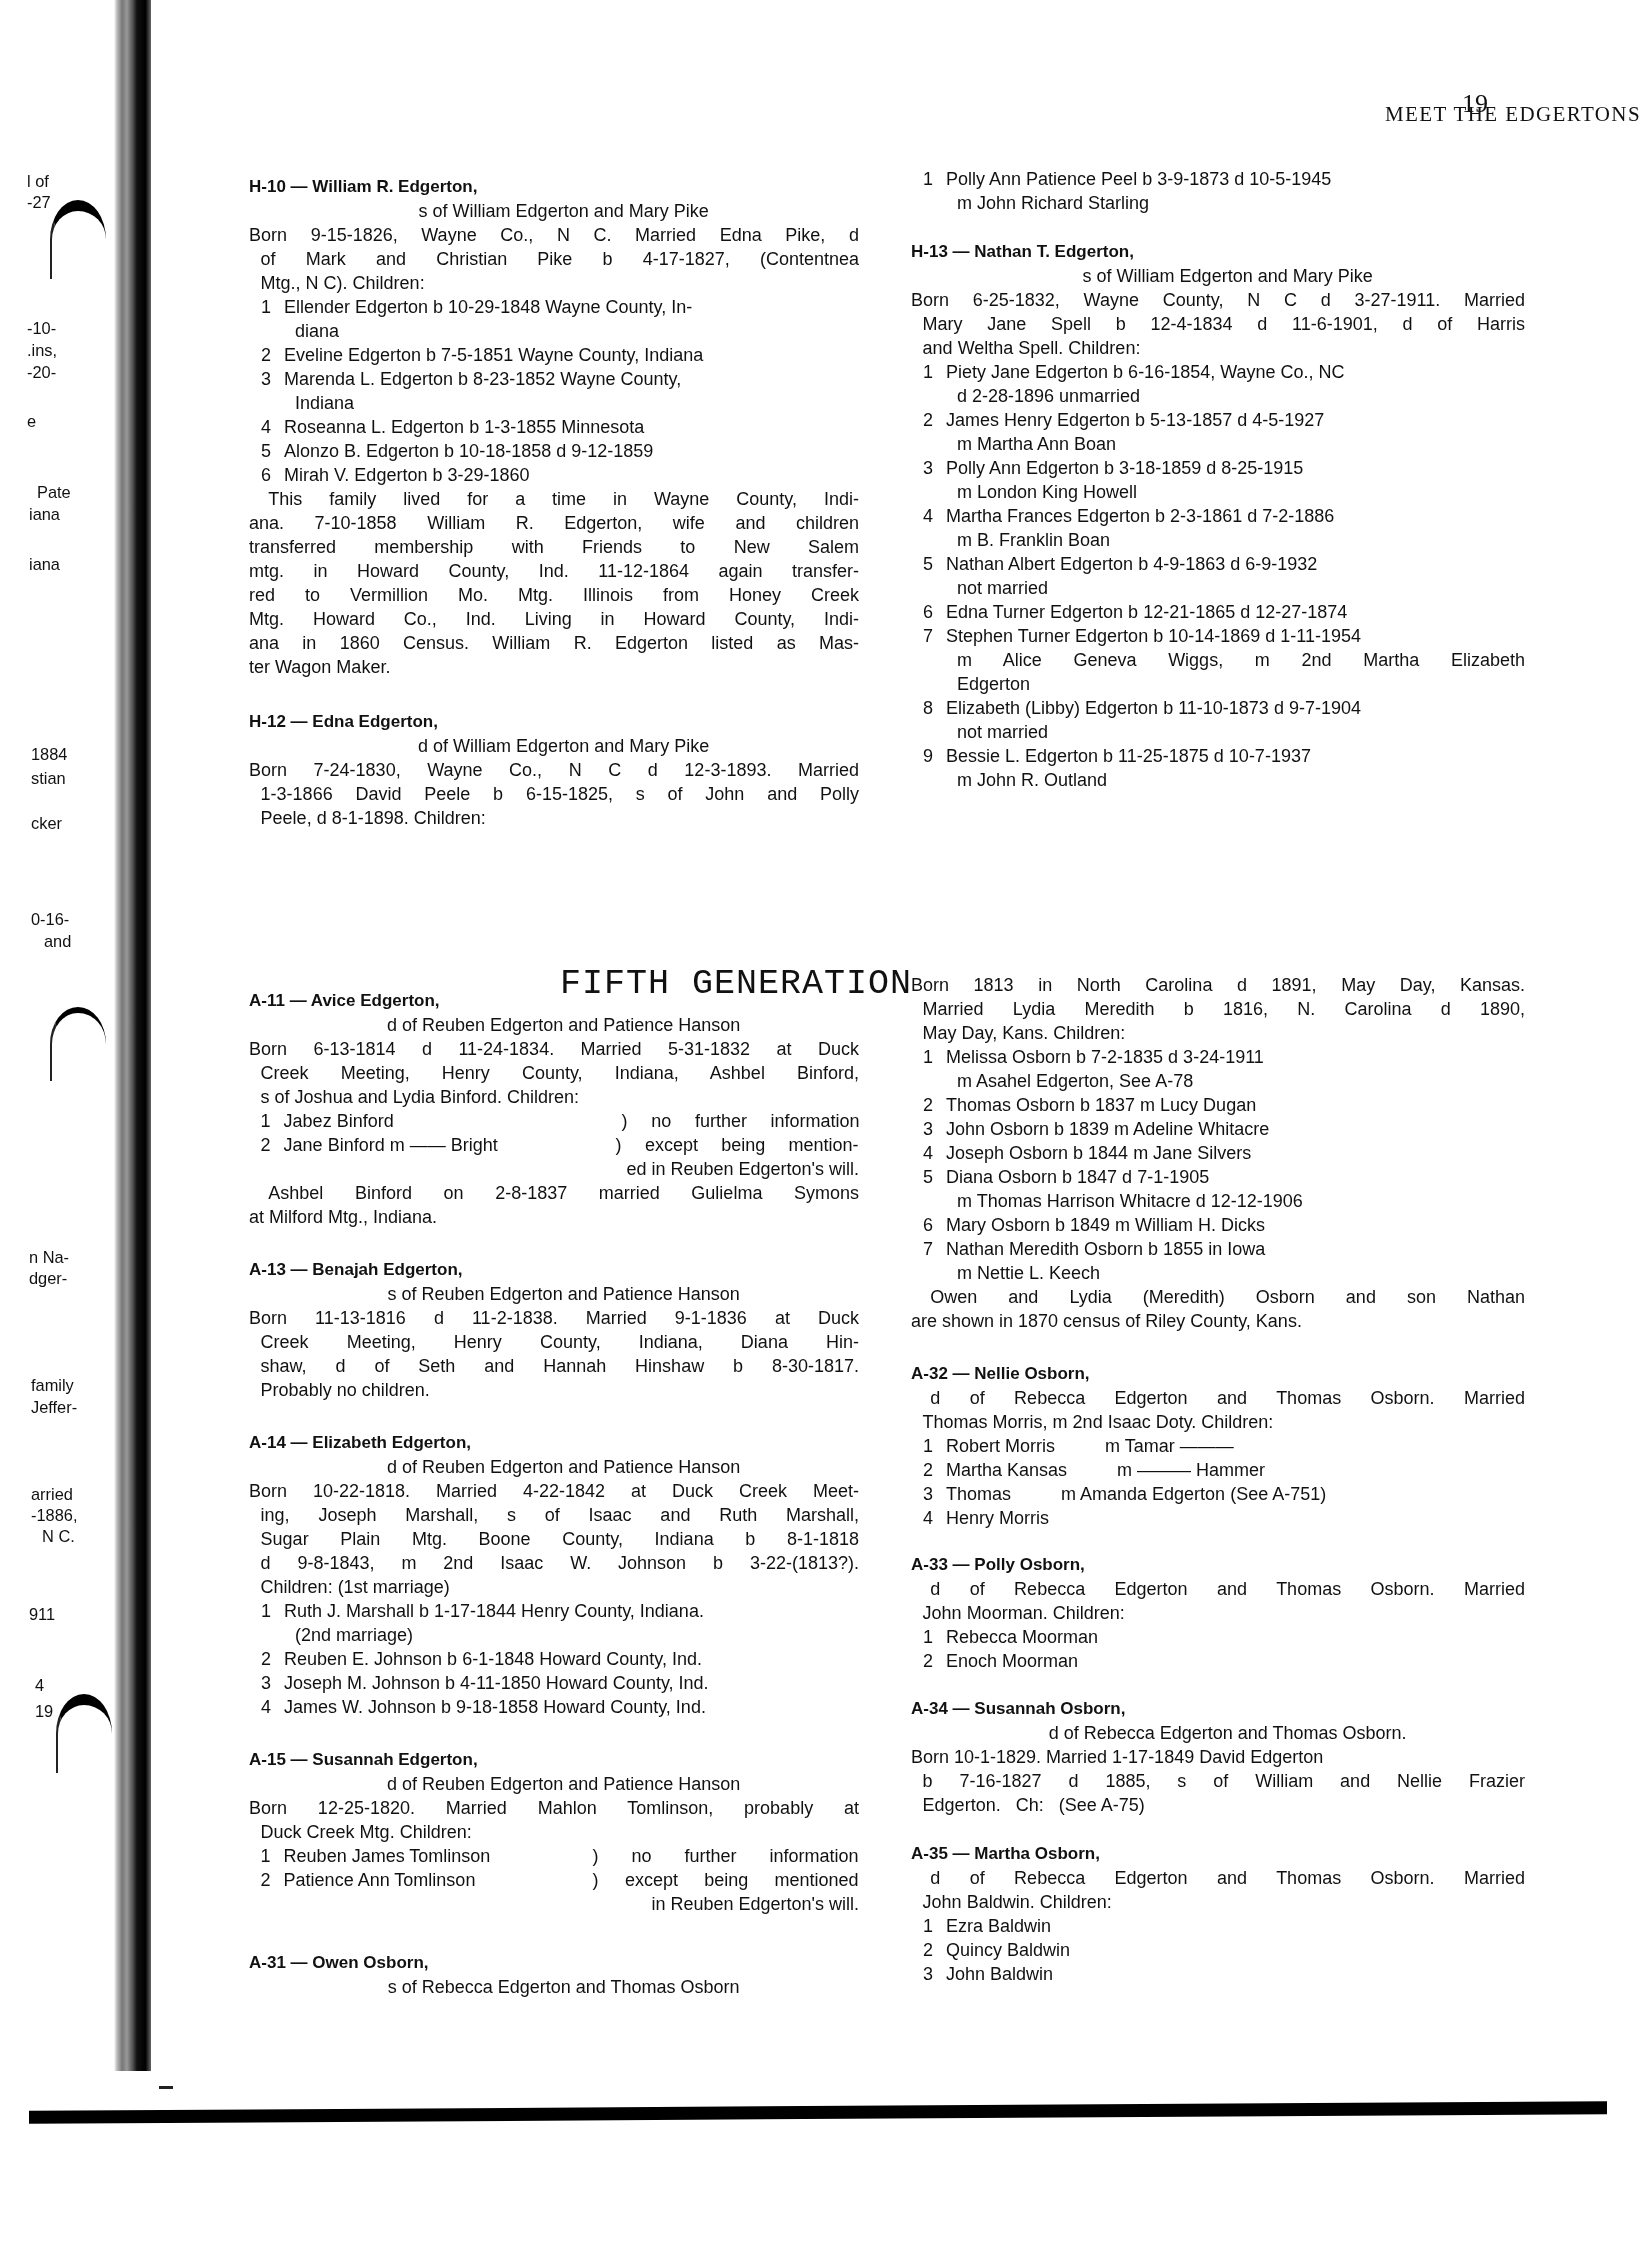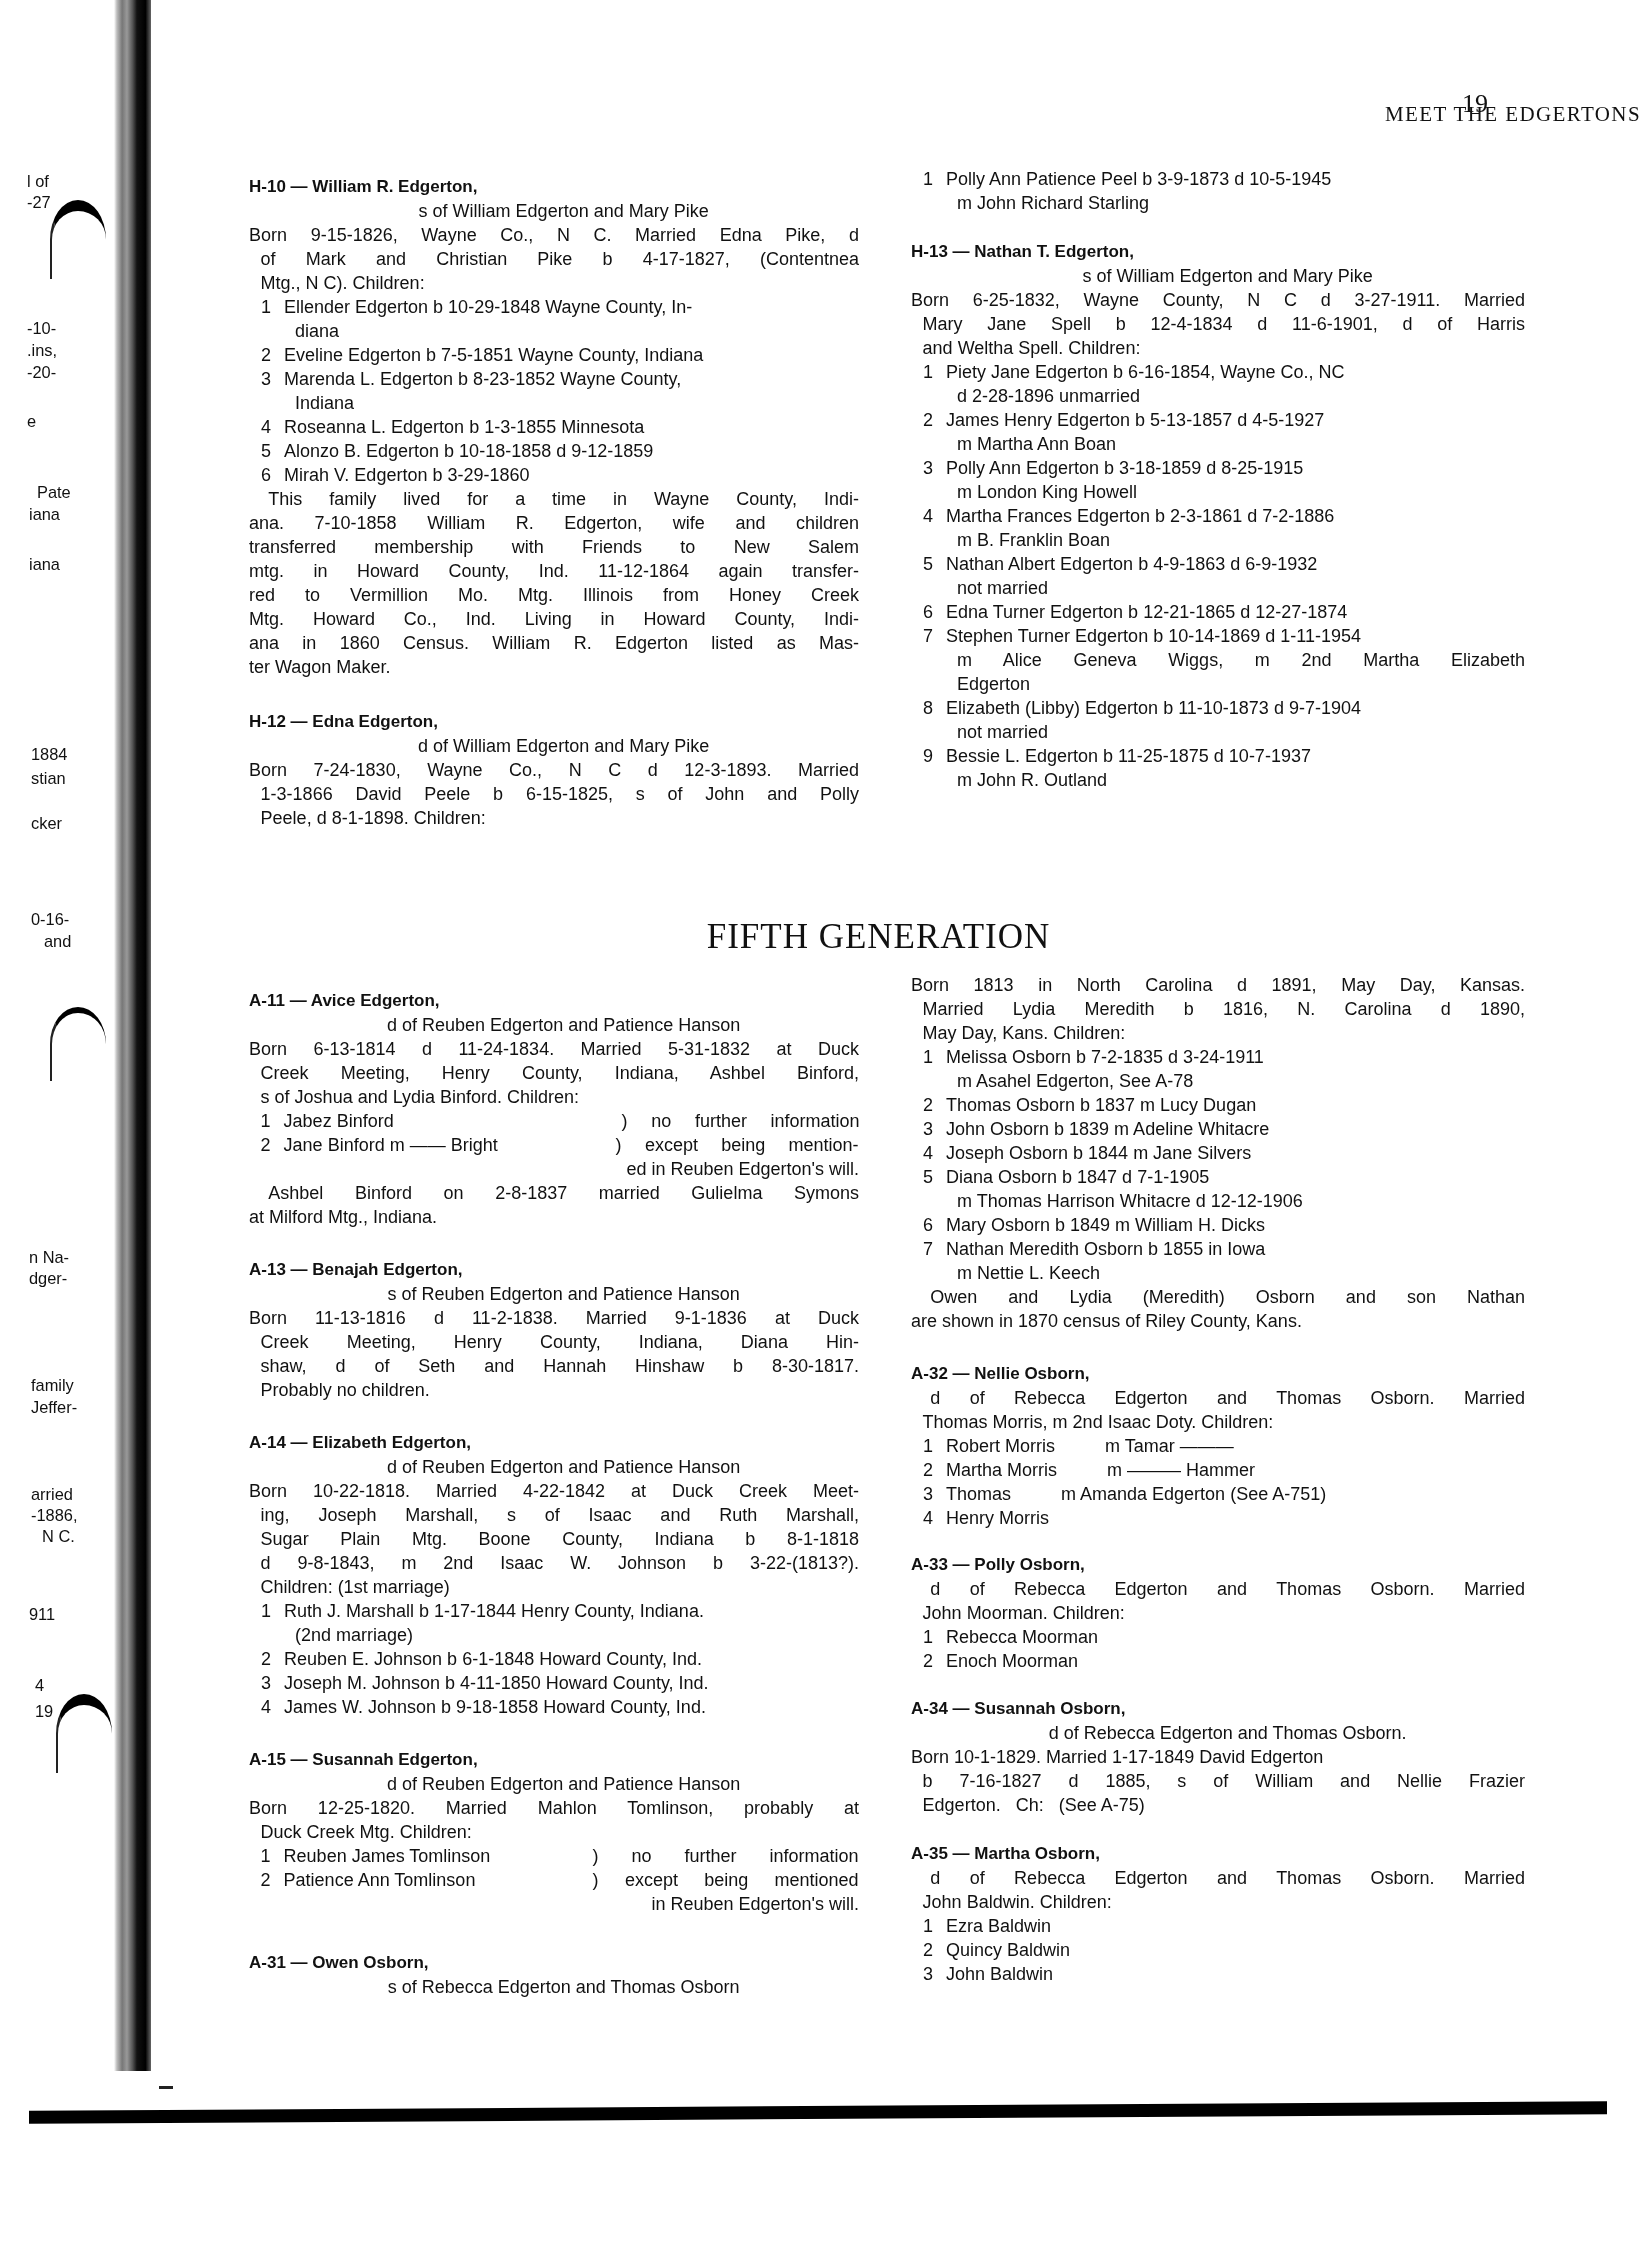--- a/index.html
+++ b/index.html
@@ -15,22 +15,22 @@
   .hole.h1 { left: 50px; top: 200px; }
   .hole.h2 { left: 50px; top: 1007px; border-top-width: 6.8px; }
   .hole.h3 { left: 56px; top: 1694px; }
   .margin-frag { position: absolute; font-size: 16.4px; line-height: 19.3px; white-space: pre; color:#111; }
 
   
   .running-head { position: absolute; top: 102px; left: 0; width: 1641px; text-align: right; padding-left: 106px; box-sizing: border-box;
     font-family: "Liberation Serif", serif; font-size: 21px; letter-spacing: 1.4px; }
   .page-number { position: absolute; top: 89px; left: 1462px; font-family: "Liberation Serif", serif; font-size: 26px; }
 
-  .section-title { position: absolute; top: 917px; left: 560px; width: 637px; text-align: center;
-    font-family: Liberation Serif, serif; font-size: 35px; letter-spacing: 1px; font-weight: normal; }
+  .section-title { position: absolute; top: 964px; left: 560px; width: 637px; text-align: left;
+    font-family: Liberation Mono, monospace; font-size: 35px; letter-spacing: 1px; font-weight: normal; }
 
   .col { position: absolute; font-size: 18px; line-height: 24px; }
   .col.left-top { left: 249px; top: 175px; width: 610px; }
   .col.right-top { left: 911px; top: 167px; width: 614px; }
   .col.left-bot { left: 249px; top: 989px; width: 610px; }
   .col.right-bot { left: 911px; top: 973px; width: 614px; }
 
   .entry { margin-bottom: 23px; }
   .entry-head { font-weight: bold; font-size: 17px; }
   .line { display: block; white-space: nowrap; }
@@ -216,21 +216,21 @@
       <span class="child"><span class="num">7</span><span>Nathan Meredith Osborn   b 1855 in Iowa</span></span>
       <span class="line" style="padding-left:46px">m Nettie L. Keech</span>
       <span class="justify ind1">Owen and Lydia (Meredith) Osborn and son Nathan</span>
       <span class="line">are shown in 1870 census of Riley County, Kans.</span>
     </div>
     <div class="entry" style="margin-bottom:23px">
       <span class="line entry-head"><span>A-32</span> — <span>Nellie Osborn,</span></span>
       <span class="justify ind1">d of Rebecca Edgerton and Thomas Osborn. Married</span>
       <span class="line ind4">Thomas Morris,   m 2nd Isaac Doty.    Children:</span>
       <span class="child" style="white-space:pre"><span class="num">1</span><span>Robert Morris          m Tamar ———</span></span>
-      <span class="child" style="white-space:pre"><span class="num">2</span><span>Martha Morris          m ——— Hammer</span></span>
+      <span class="child" style="white-space:pre"><span class="num">2</span><span>Martha Kansas          m ——— Hammer</span></span>
       <span class="child" style="white-space:pre"><span class="num">3</span><span>Thomas          m Amanda Edgerton (See A-751)</span></span>
       <span class="child"><span class="num">4</span><span>Henry Morris</span></span>
     </div>
     <div class="entry" style="margin-bottom:24px">
       <span class="line entry-head"><span>A-33</span> — <span>Polly Osborn,</span></span>
       <span class="justify ind1">d of Rebecca Edgerton and Thomas Osborn. Married</span>
       <span class="line ind4">John Moorman.    Children:</span>
       <span class="child"><span class="num">1</span><span>Rebecca Moorman</span></span>
       <span class="child"><span class="num">2</span><span>Enoch Moorman</span></span>
     </div>

